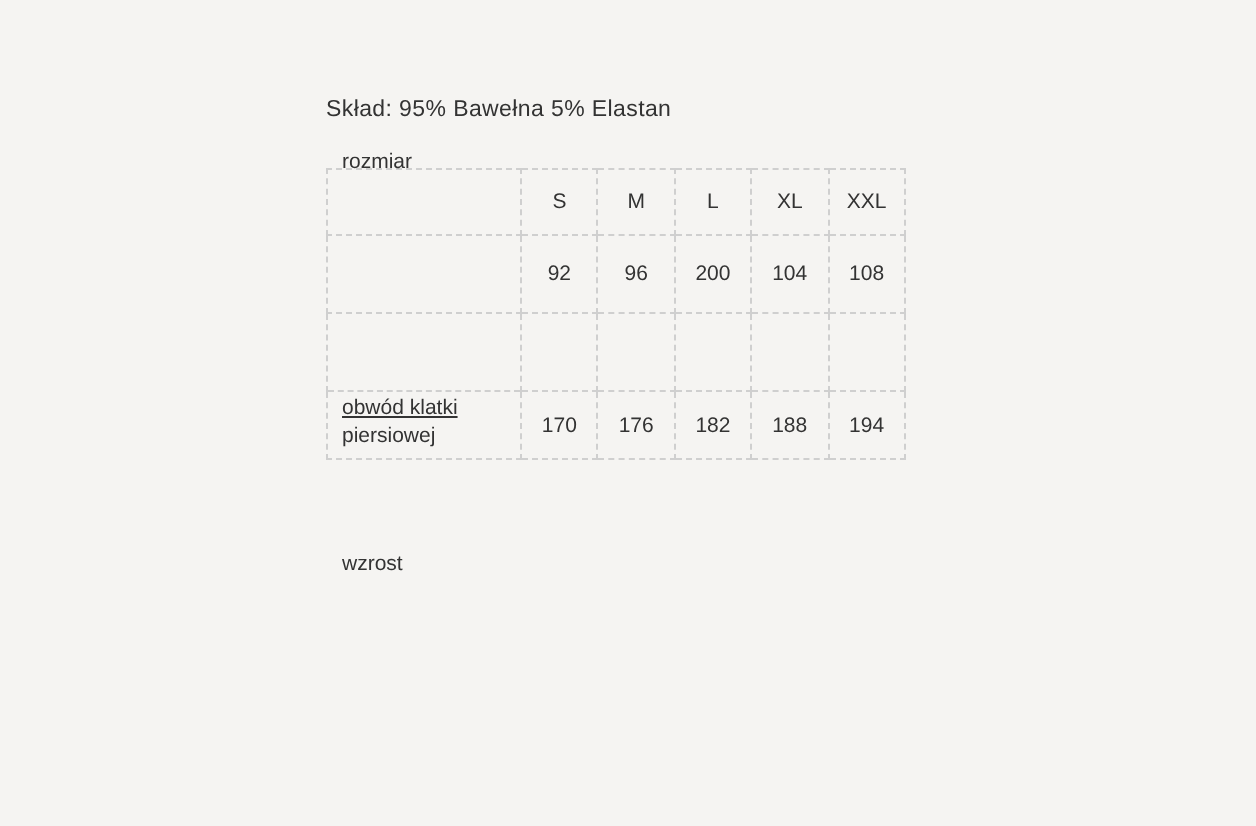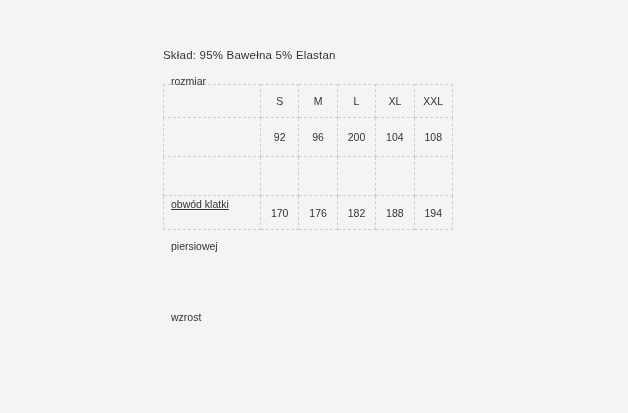--- a/index.html
+++ b/index.html
@@ -64,22 +64,22 @@
   .label-stack {
     position: absolute;
     left: 171px;
     font-size: 10.5px;
     color: #333333;
     white-space: nowrap;
     pointer-events: none;
   }
   .lbl-rozmiar { top: 75px; }
   .lbl-chest1 { top: 198px; text-decoration: underline; }
-  .lbl-chest2 { top: 240px; }
-  .lbl-wzrost { top: 276px; margin-top: 35px; }
+  .lbl-chest2 { top: 212px; }
+  .lbl-wzrost { top: 276px; }
 </style>
 </head>
 <body>
 
 <div class="page">
 
   <div class="composition">Skład: 95% Bawełna 5% Elastan</div>
 
   <table class="size-table">
     <tbody>

